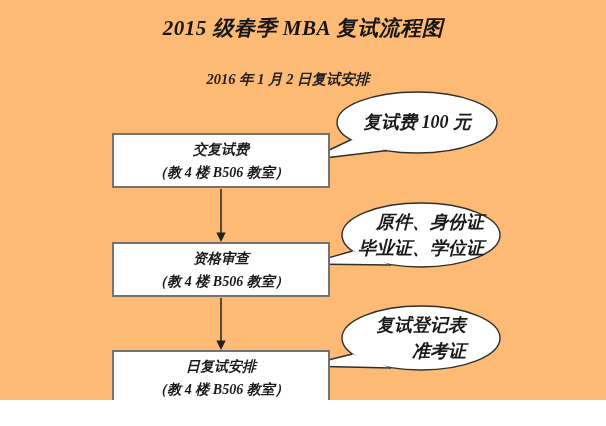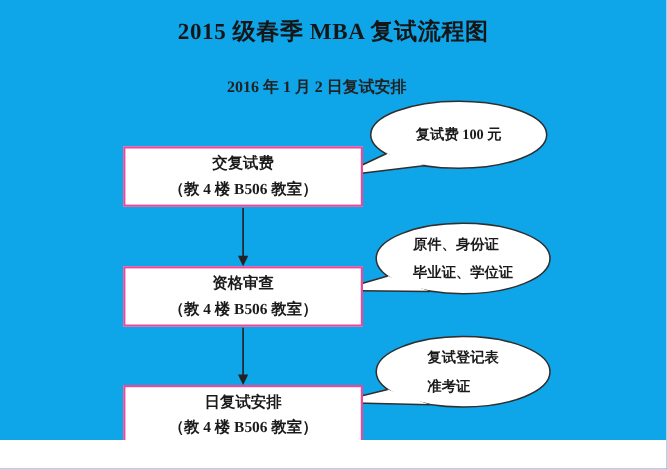--- a/index.html
+++ b/index.html
@@ -4,24 +4,25 @@
 <style>
   html, body {
     margin: 0;
     padding: 0;
     background: #ffffff;
   }
   .canvas {
     position: relative;
     width: 606px;
     height: 400px;
-    background: #0ea5e9;
+    background: #fdba74;
     font-family: "Liberation Serif", "DejaVu Serif", serif;
     color: #1c1c1c;
     overflow: hidden;
+    font-style: italic;
   }
   .page-title {
     position: absolute;
     left: 0;
     top: 14px;
     width: 606px;
     text-align: center;
     font-size: 21px;
     font-weight: bold;
     letter-spacing: 0.5px;
@@ -42,40 +43,40 @@
     inset: 0;
     width: 606px;
     height: 426px;
   }
   .flow-box {
     position: absolute;
     left: 112px;
     width: 218px;
     height: 55px;
     box-sizing: border-box;
-    border: 2px solid #ec4899;
+    border: 2px solid #737373;
     background: #ffffff;
     display: flex;
     flex-direction: column;
     align-items: center;
     justify-content: center;
     text-align: center;
     font-size: 14px;
     font-weight: bold;
     line-height: 23px;
     color: #1a1a1a;
   }
   .flow-box.pos-1 { top: 133px; }
   .flow-box.pos-2 { top: 242px; }
   .flow-box.pos-3 { top: 350px; }
   .callout-text {
     position: absolute;
     transform: translate(-50%, -50%);
-    text-align: left;
-    font-size: 13px;
+    text-align: right;
+    font-size: 18px;
     font-weight: bold;
     line-height: 26px;
     white-space: nowrap;
     color: #1a1a1a;
   }
   .callout-text.pos-1 { left: 417px; top: 122px; }
   .callout-text.pos-2 { left: 421px; top: 235px; }
   .callout-text.pos-3 { left: 421px; top: 338px; }
 </style>
 </head>

